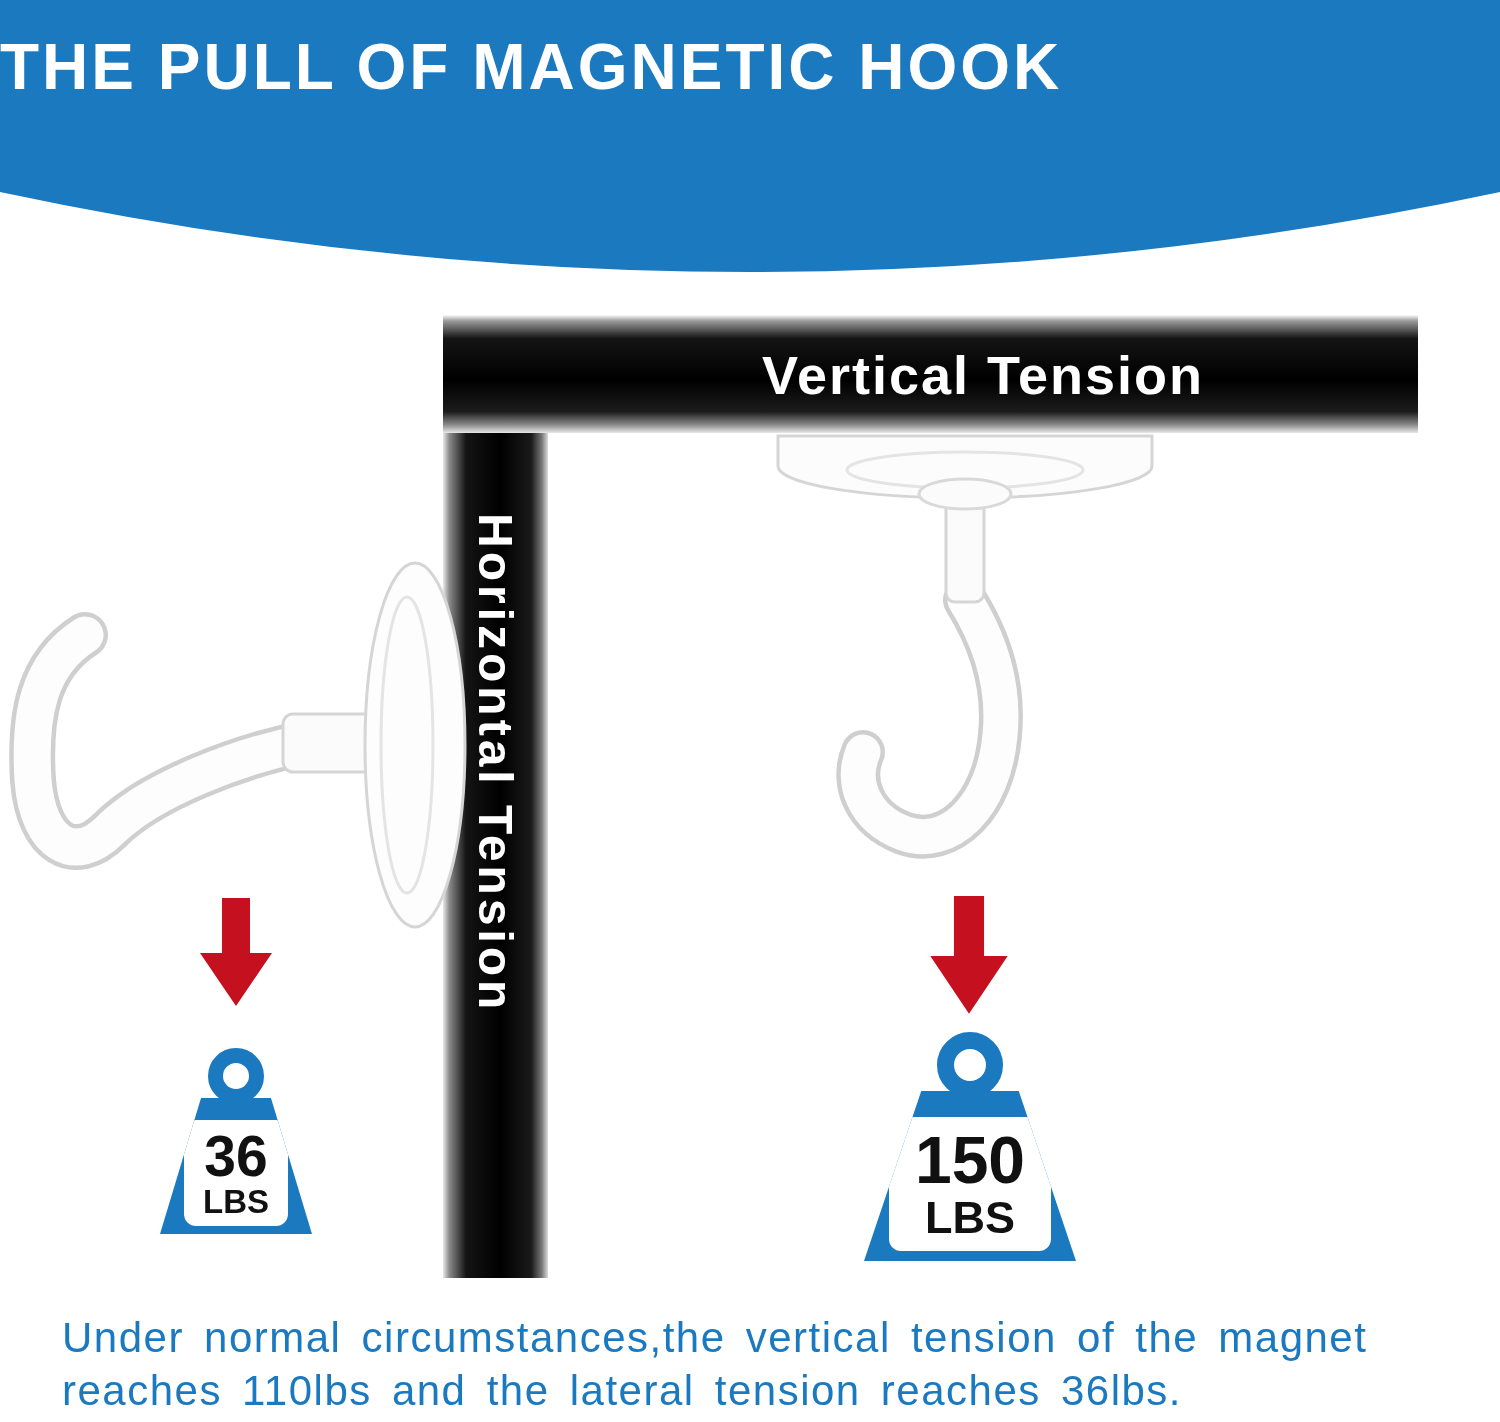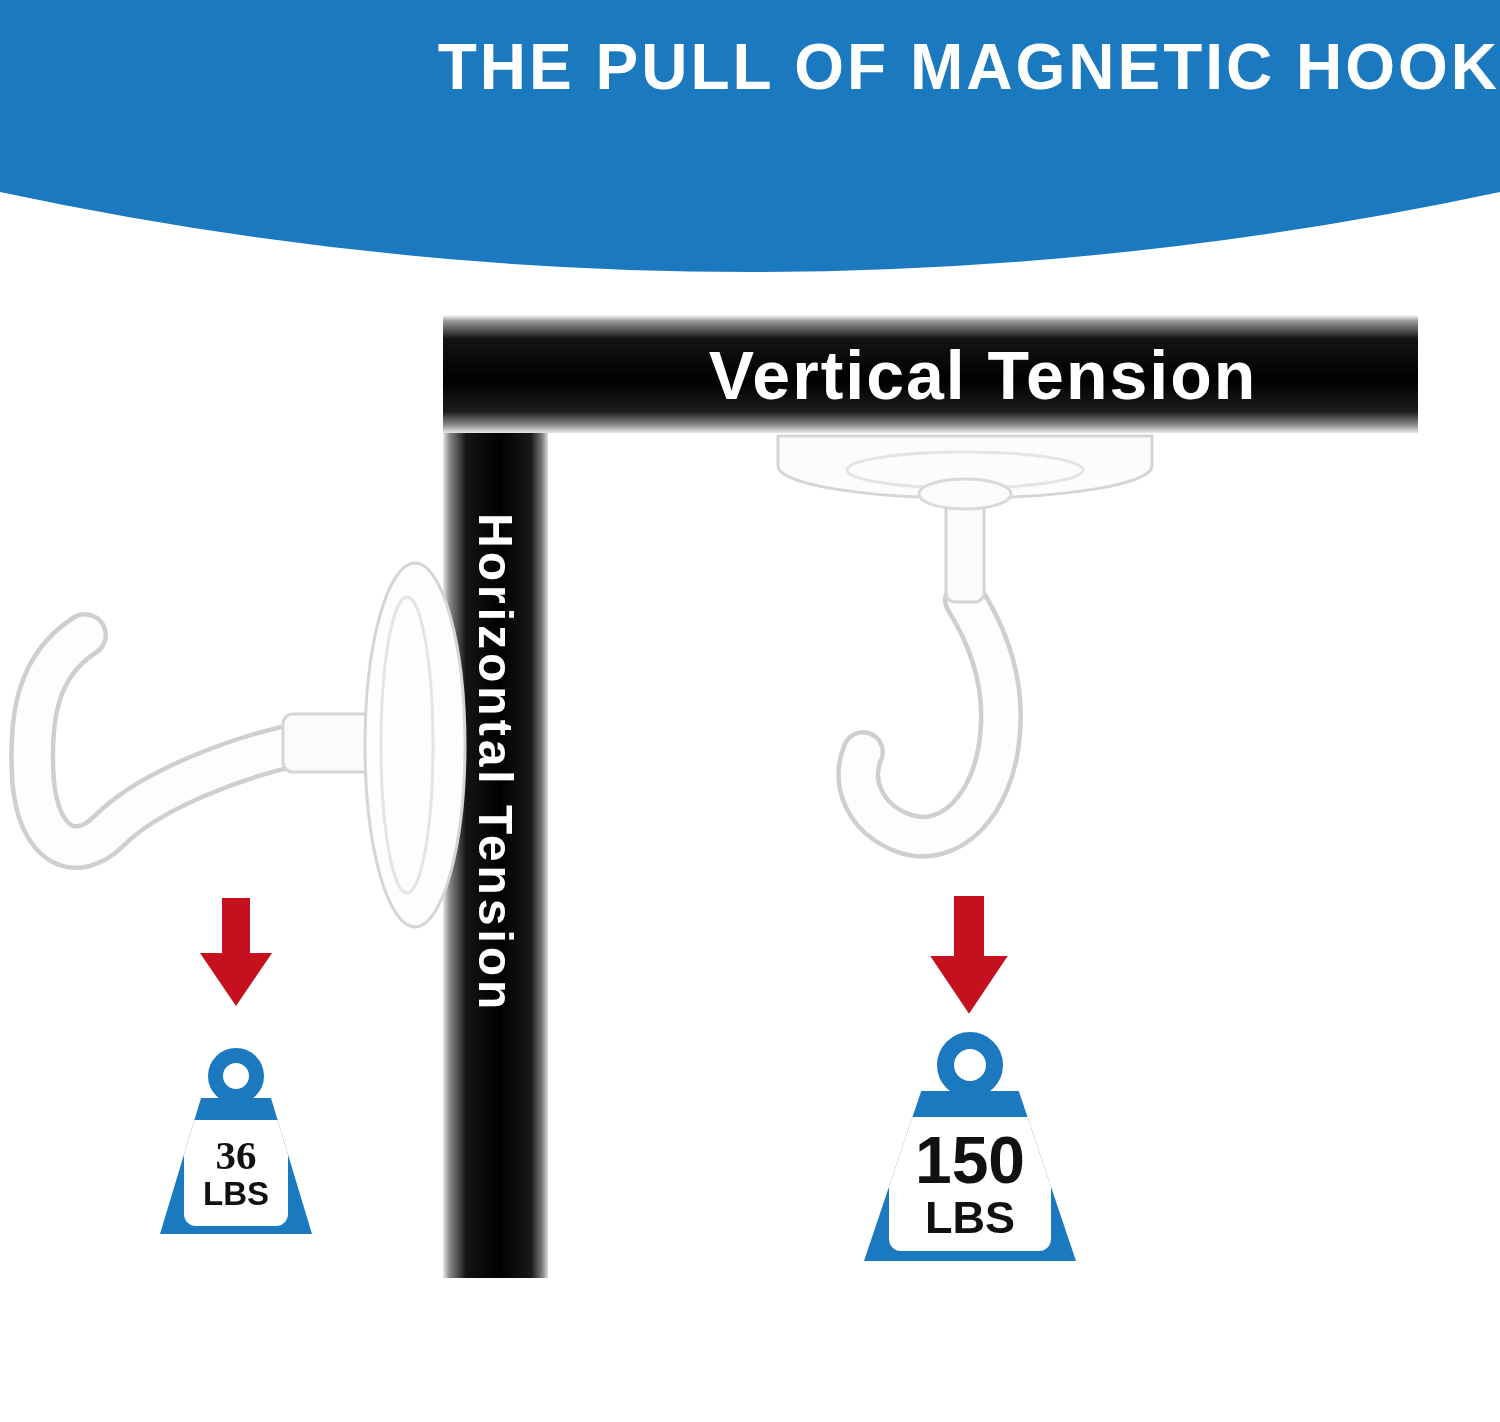--- a/index.html
+++ b/index.html
@@ -7,37 +7,37 @@
     position:relative;
     width:1500px;height:1422px;
     background:#ffffff;
     overflow:hidden;
     font-family:"Liberation Sans", sans-serif;
   }
   
   #header-banner{position:absolute;left:0;top:0;width:1500px;height:330px;}
   #page-title{
     position:absolute;left:0;top:30px;width:1500px;
-    text-align:right;color:#ffffff;
+    text-align:left;color:#ffffff;
     font-size:64px;font-weight:bold;letter-spacing:3px;
     white-space:nowrap;
   }
   
   .beam-v{
     position:absolute;left:443px;top:315px;width:105px;height:963px;
     background:linear-gradient(to right,#e9e9e9 0%,#8a8a8a 6%,#141414 22%,#000 55%,#1a1a1a 84%,#777 94%,#dcdcdc 100%);
   }
   .beam-h{
     position:absolute;left:443px;top:315px;width:975px;height:118px;
     background:linear-gradient(to bottom,#fbfbfb 0%,#9a9a9a 5%,#141414 20%,#000 55%,#1c1c1c 82%,#8a8a8a 93%,#e8e8e8 100%);
   }
   #vertical-tension-label{
     position:absolute;left:548px;top:329px;width:870px;height:92px;
     display:flex;align-items:center;justify-content:center;
-    color:#ffffff;font-size:68px;font-weight:bold;letter-spacing:2px;
+    color:#ffffff;font-size:54px;font-weight:bold;letter-spacing:2px;
     white-space:nowrap;
   }
   #horizontal-tension-label{
     position:absolute;left:443px;top:448px;width:105px;height:630px;
     writing-mode:vertical-rl;
     display:flex;align-items:center;justify-content:center;
     color:#ffffff;font-size:48px;font-weight:bold;letter-spacing:4px;
     white-space:nowrap;
   }
   
@@ -58,21 +58,21 @@
   .weight-body{clip-path:polygon(27% 0%, 73% 0%, 100% 100%, 0% 100%);}
   .weight-panel{
     position:absolute;background:#ffffff;border-radius:12px;
     display:flex;flex-direction:column;align-items:center;justify-content:center;
     color:#111111;font-weight:bold;line-height:1.02;
   }
   #weight-36 .weight-ring{width:56px;height:56px;border-width:15px;}
   #weight-36{left:160px;top:1048px;width:152px;height:192px;}
   #weight-36 .weight-body{margin-top:-6px;height:136px;}
   #weight-36 .weight-panel{left:16%;right:16%;top:22px;bottom:8px;}
-  #weight-36 .weight-value{font-size:41px;font-family:Liberation Serif, serif;}
+  #weight-36 .weight-value{font-size:57px;}
   #weight-36 .weight-unit{font-size:33px;}
   #weight-110{left:864px;top:1032px;width:212px;height:236px;}
   #weight-110 .weight-ring{width:66px;height:66px;border-width:17px;}
   #weight-110 .weight-body{margin-top:-7px;height:170px;}
   #weight-110 .weight-panel{left:12%;right:12%;top:26px;bottom:10px;}
   #weight-110 .weight-value{font-size:66px;}
   #weight-110 .weight-unit{font-size:45px;}
   
   #caption{
     position:absolute;left:62px;top:1312px;width:1392px;
@@ -133,14 +133,18 @@
   <div id="weight-110" class="weight">
     <div class="weight-ring"></div>
     <div class="weight-body">
       <div class="weight-panel">
         <div class="weight-value">150</div>
         <div class="weight-unit">LBS</div>
       </div>
     </div>
   </div>
 
+  <div id="caption">
+    <div>Under normal circumstances,the vertical tension of the magnet</div>
+    <div>reaches 110lbs and the lateral tension reaches 36lbs.</div>
+  </div>
 
 </div>
 
 </body></html>

